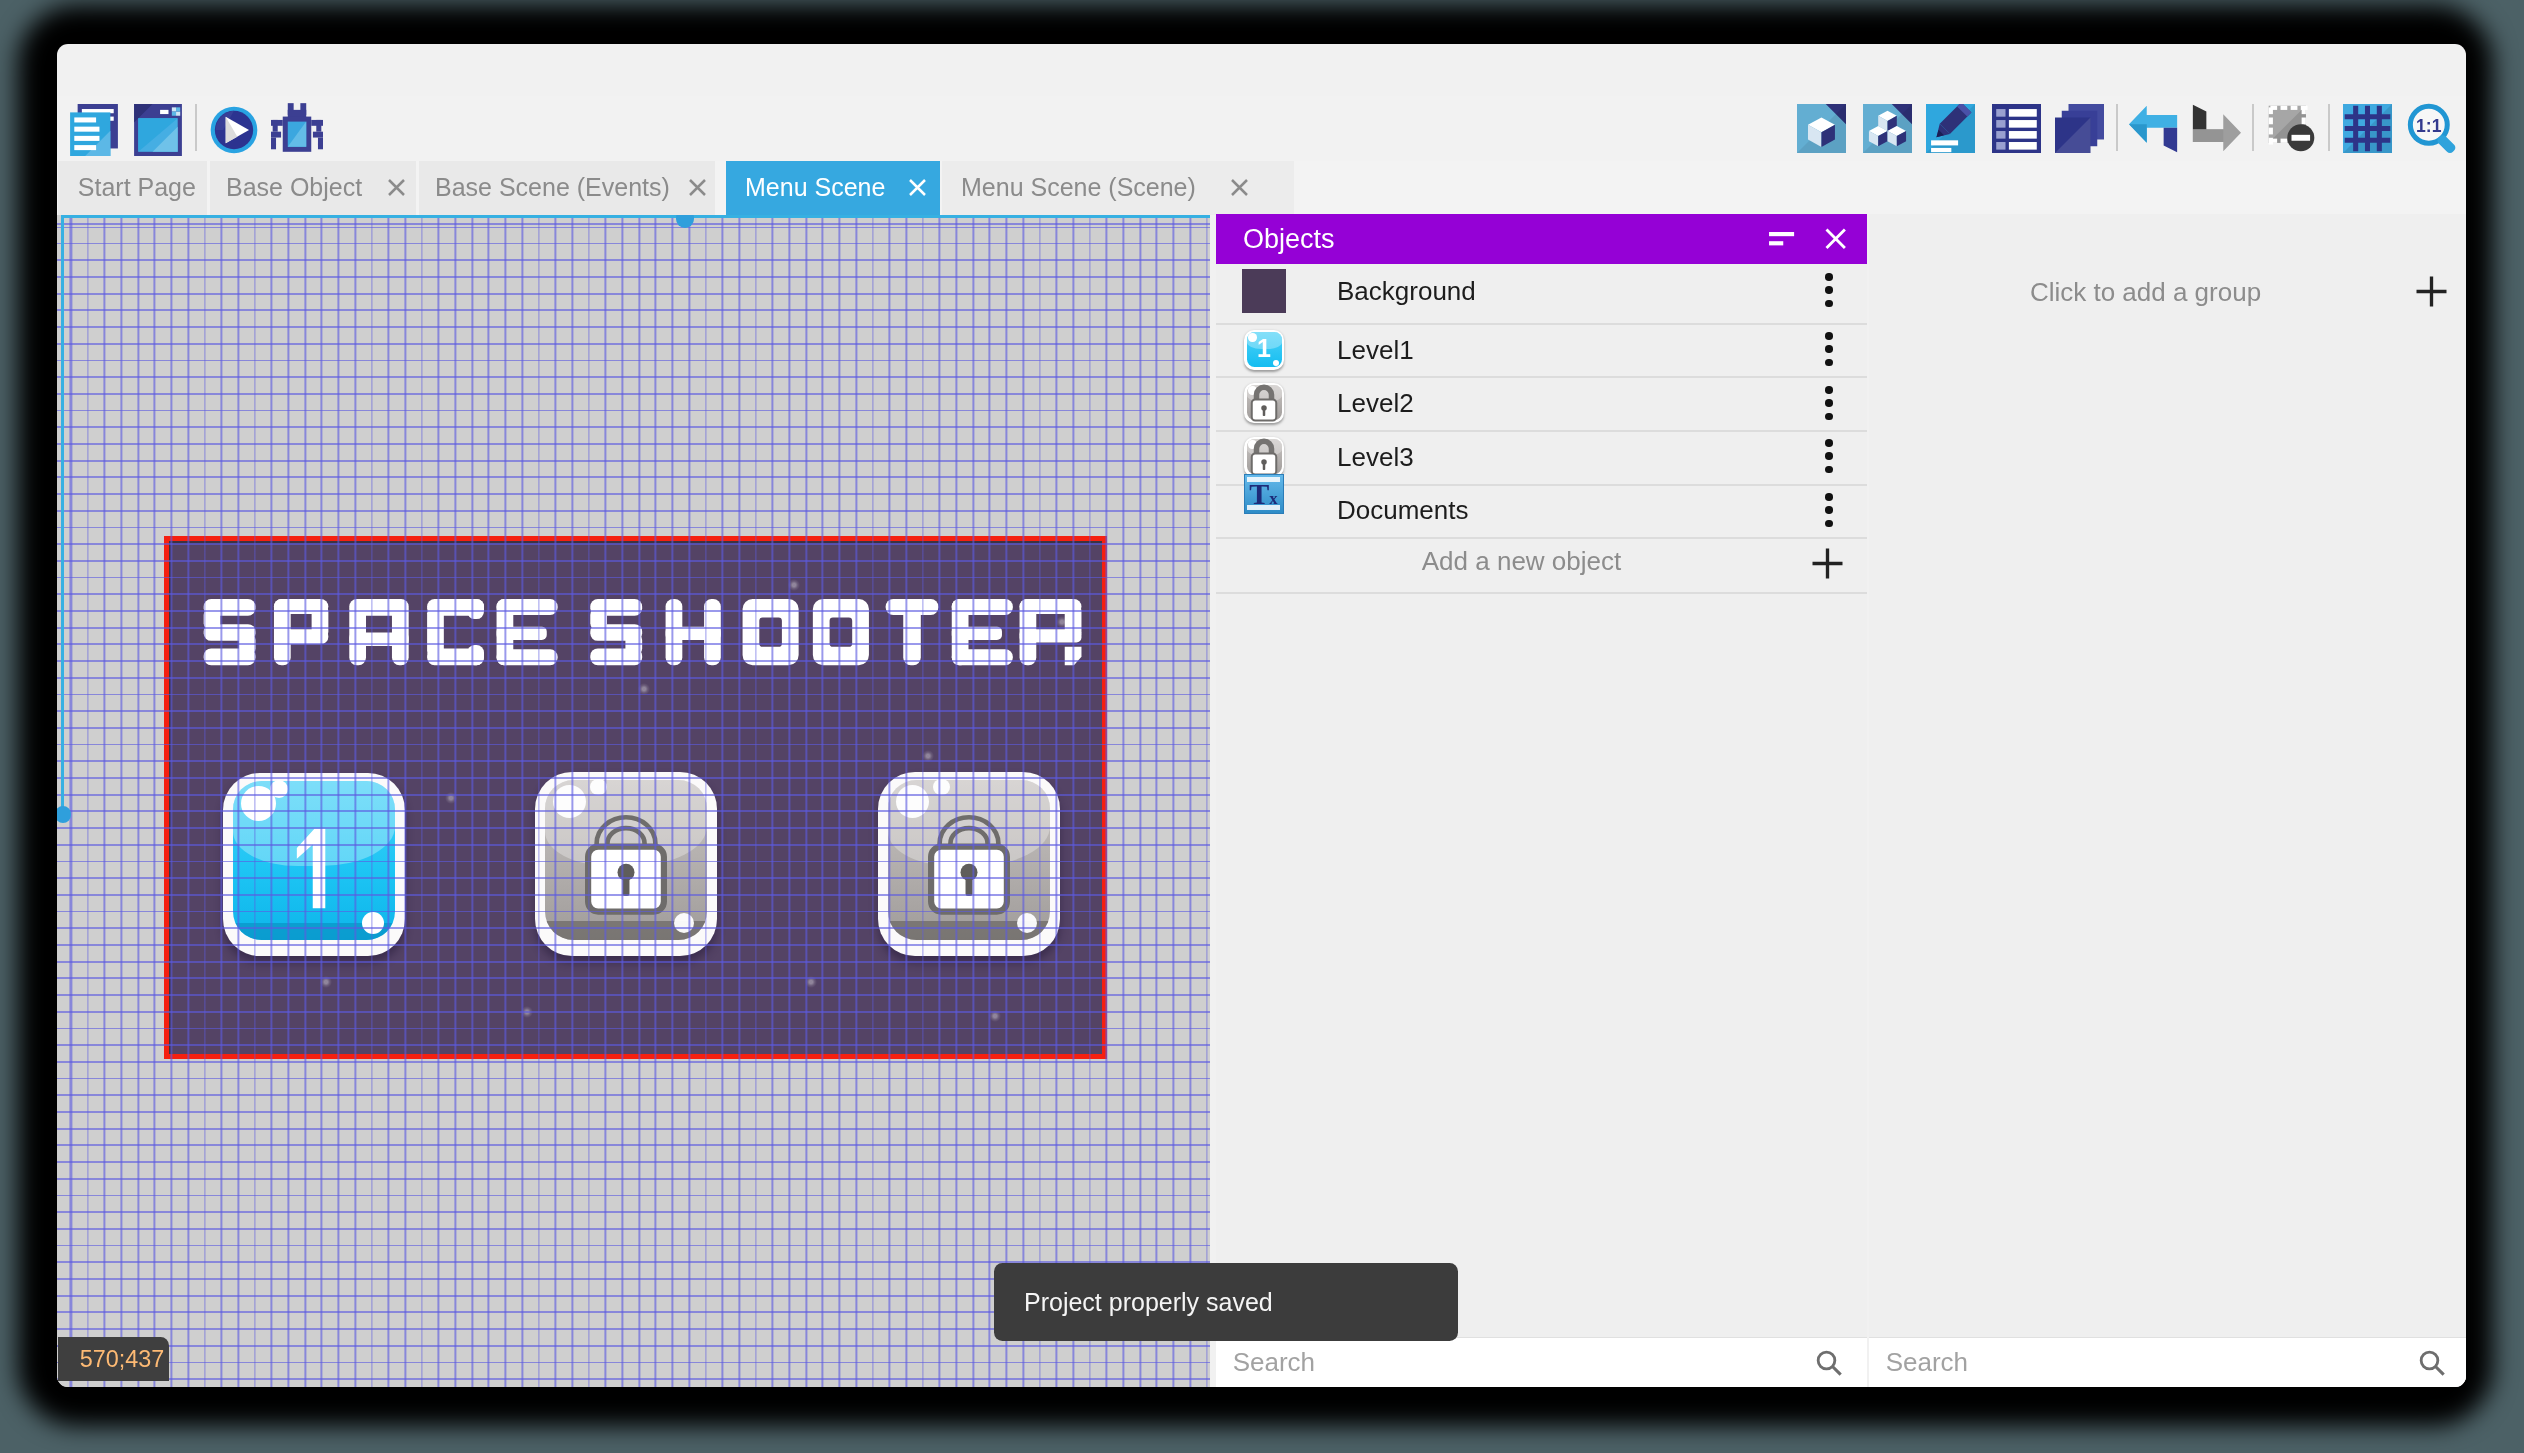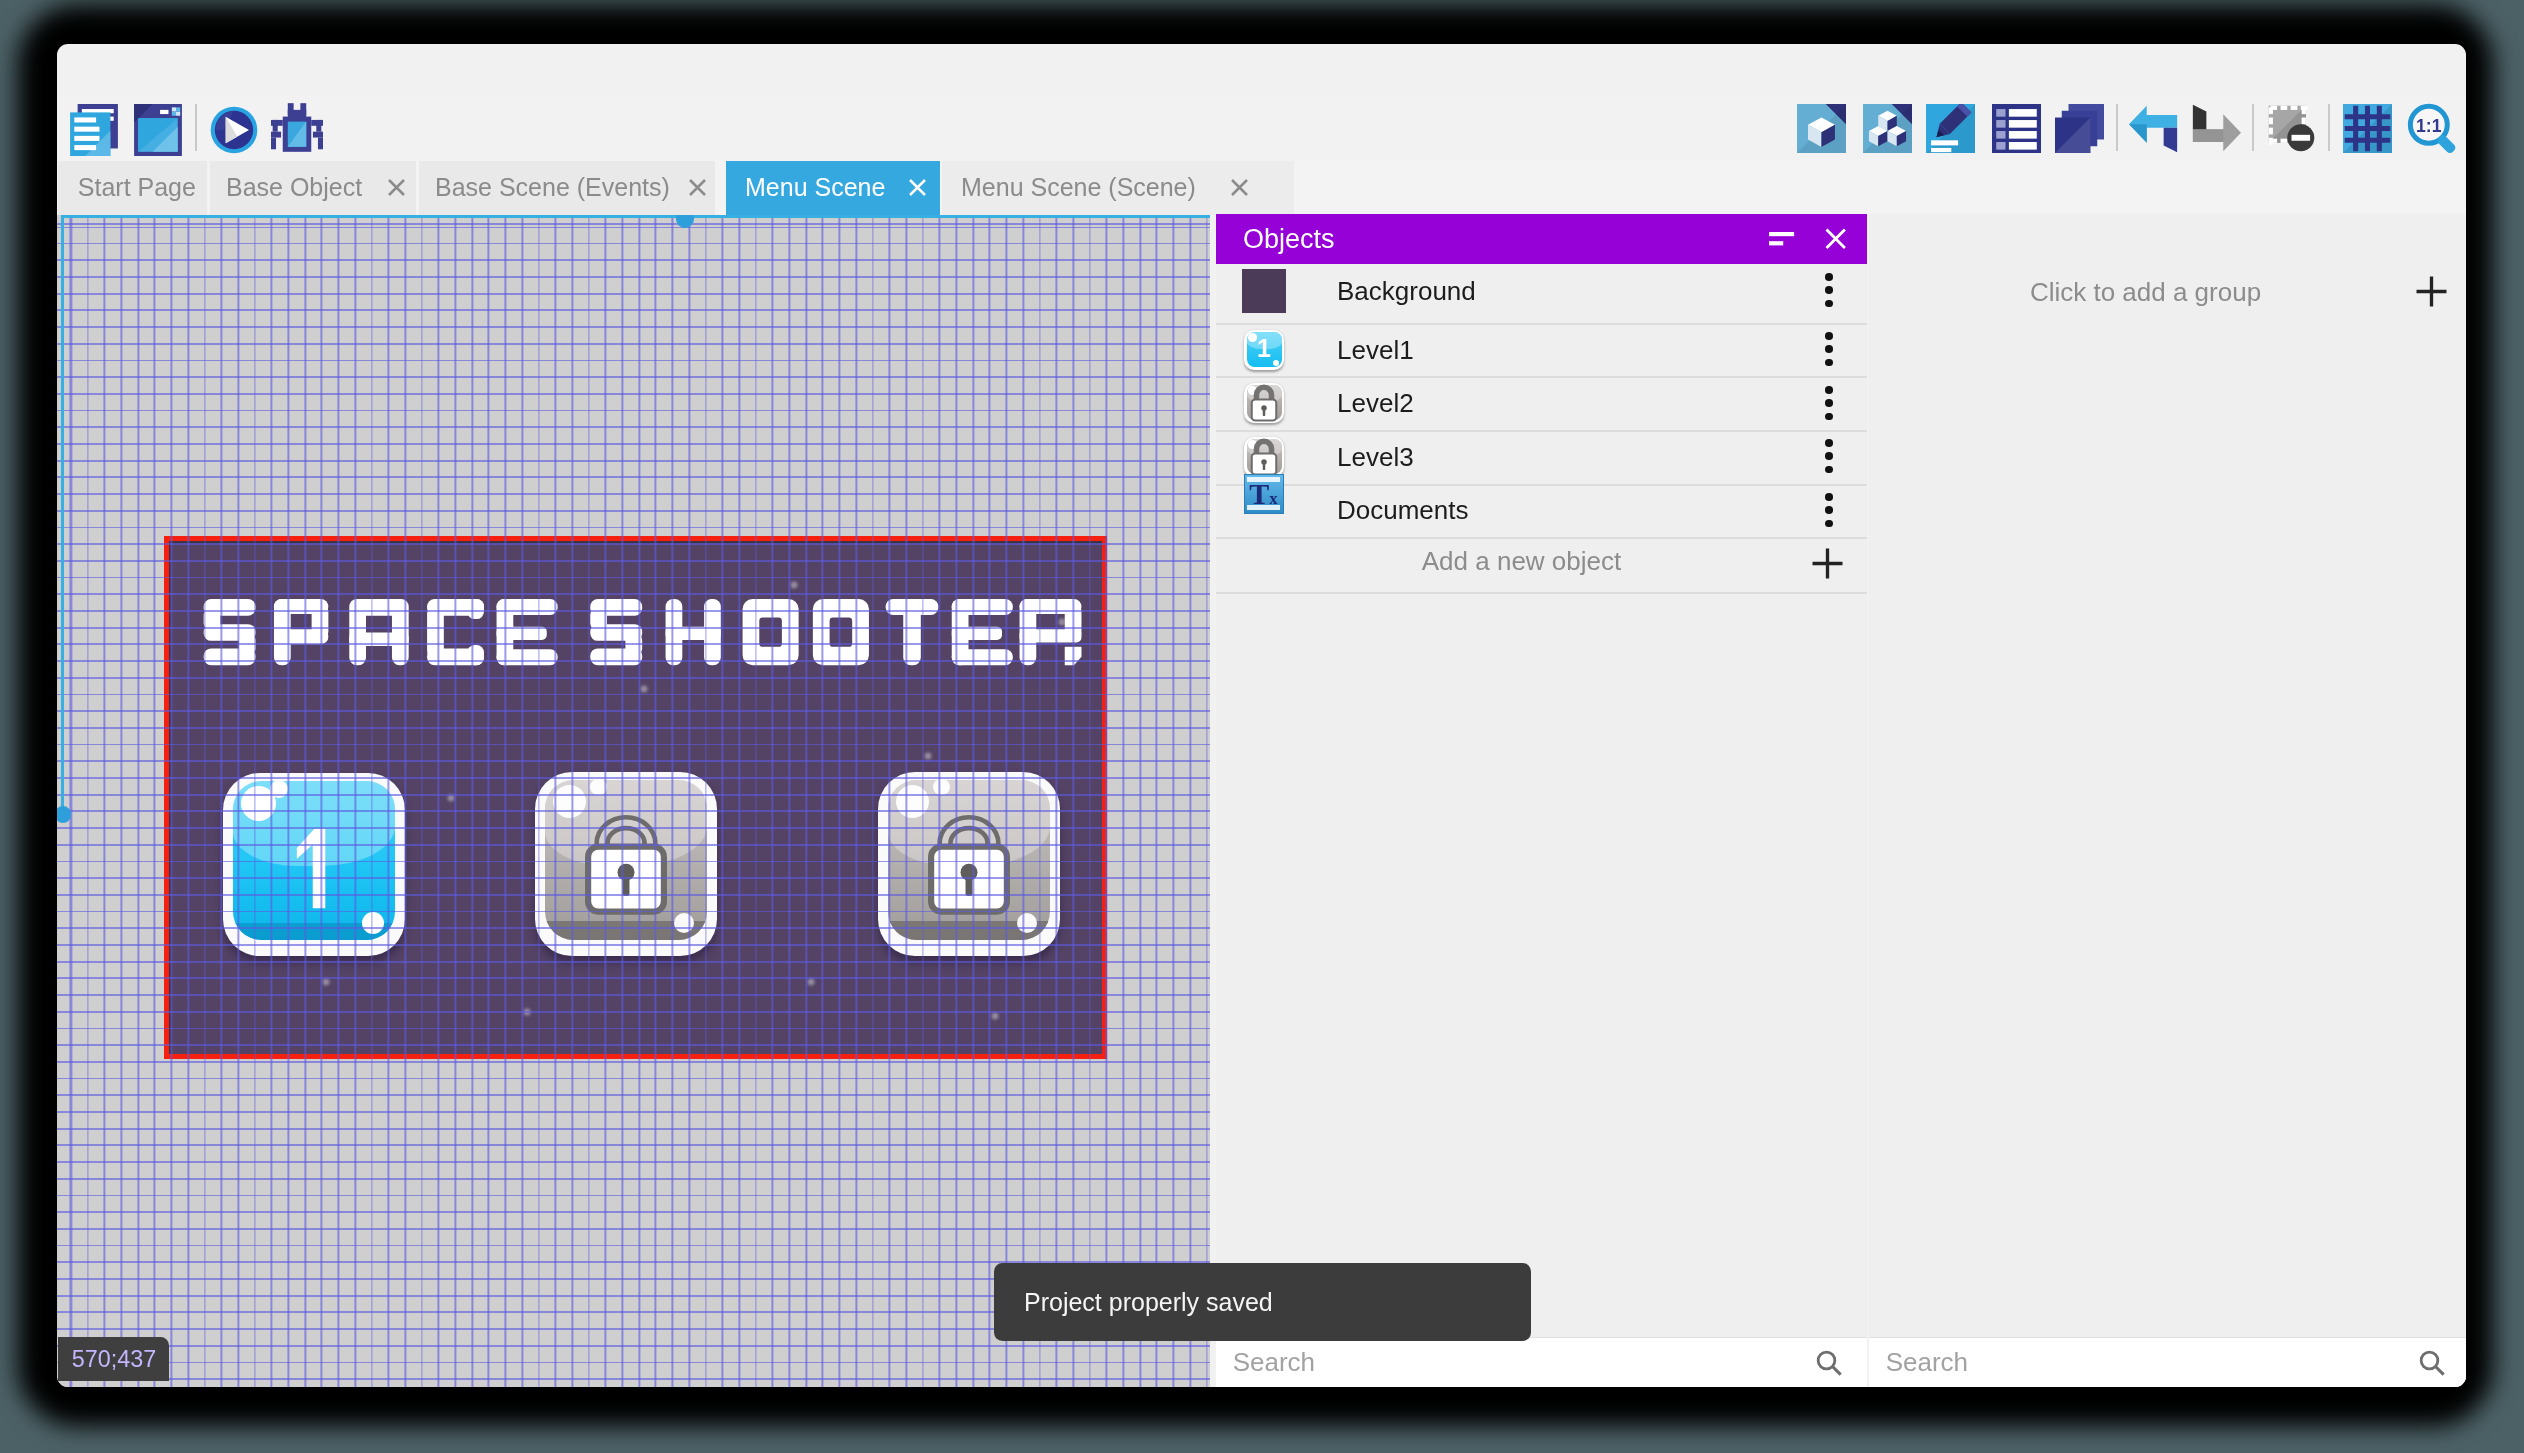--- a/index.html
+++ b/index.html
@@ -14,29 +14,29 @@
 .tab{position:absolute;top:0;height:54px;background:#e9e9e9;color:#8b8b8b;font-size:25px}
 .tab span{position:absolute;top:0;line-height:52px;white-space:nowrap}
 .tabx{position:absolute;top:14.2px;width:25px;height:25px}
 #canvas{position:absolute;left:0;top:171px;width:1153px;height:1172px;background:#cfcfcf;overflow:hidden}
 #cblur{position:absolute;left:0;top:0;width:1153px;height:1172px;filter:blur(0.5px)}
 #grid{position:absolute;left:0;top:0;width:1153px;height:1172px;z-index:5;pointer-events:none;background-image:repeating-linear-gradient(to right,rgba(92,90,224,0.62) 0 1.7px,transparent 1.7px 16.7px),repeating-linear-gradient(to bottom,rgba(92,90,224,0.62) 0 1.7px,transparent 1.7px 16.7px);background-position:13.4px 11px}
 #scene{position:absolute;left:107px;top:321px;width:933px;height:513px;background:#544365;border:5px solid #f52010;box-shadow:inset 2.5px 2.5px 0 rgba(40,40,40,0.55)}
 #sbtop{position:absolute;left:4.2px;top:0;width:1149px;height:3.3px;background:#36b0e2;z-index:6}
 #sbleft{position:absolute;left:4.2px;top:0;width:3.3px;height:599px;background:#36b0e2;z-index:6}
 .sbthumb{position:absolute;border-radius:50%;background:#2f9fdc;z-index:7}
-#badge{position:absolute;left:0.8px;top:1122px;width:111px;height:44px;background:#3f3f3f;border-top-right-radius:8.4px;color:#c4b5fd;font-size:23.4px;line-height:44px;padding-left:14px;box-sizing:border-box;z-index:8}
+#badge{position:absolute;left:0.8px;top:1122px;width:111px;height:44px;background:#3f3f3f;border-top-right-radius:8.4px;color:#fdba74;font-size:23.4px;line-height:44px;padding-left:22px;box-sizing:border-box;z-index:8}
 .panel{position:absolute;background:#efefef}
 .phead{position:absolute;left:0;top:0;width:100%;height:50px;background:#9501d6;color:#fff;font-size:27px}
 .prow{position:absolute;left:0;width:100%}
 .rsep{position:absolute;left:0;width:100%;height:1.7px;background:#dcdcdc}
 .rowlabel{position:absolute;left:121px;font-size:26px;color:#1c1c1c}
 .dots{position:absolute;left:609px;width:8.4px}
 .dot{width:7.5px;height:7.5px;border-radius:50%;background:#111;margin:0 auto 5.9px}
-.toast{position:absolute;left:994px;top:1263px;width:537px;height:78px;background:#3c3c3c;border-radius:8.4px;color:#f5f5f5;font-size:25px;line-height:78px;padding-left:30px;box-sizing:border-box;z-index:50}
+.toast{position:absolute;left:994px;top:1263px;width:464px;height:78px;background:#3c3c3c;border-radius:8.4px;color:#f5f5f5;font-size:25px;line-height:78px;padding-left:30px;box-sizing:border-box;z-index:50}
 .gloss{position:absolute;left:0;top:0;width:100%;height:54%;background:rgba(255,255,255,0.30);border-radius:25px 25px 46% 40%}
 .bubble{position:absolute;border-radius:50%;background:#fff}
 </style></head><body>
 <div id="shadow"></div>
 <div id="win">
   <div id="toolbar">
       <div class="vsep" style="left:138px"></div>
       <div class="vsep" style="left:2059px"></div>
       <div class="vsep" style="left:2195px"></div>
       <div class="vsep" style="left:2271px"></div>

